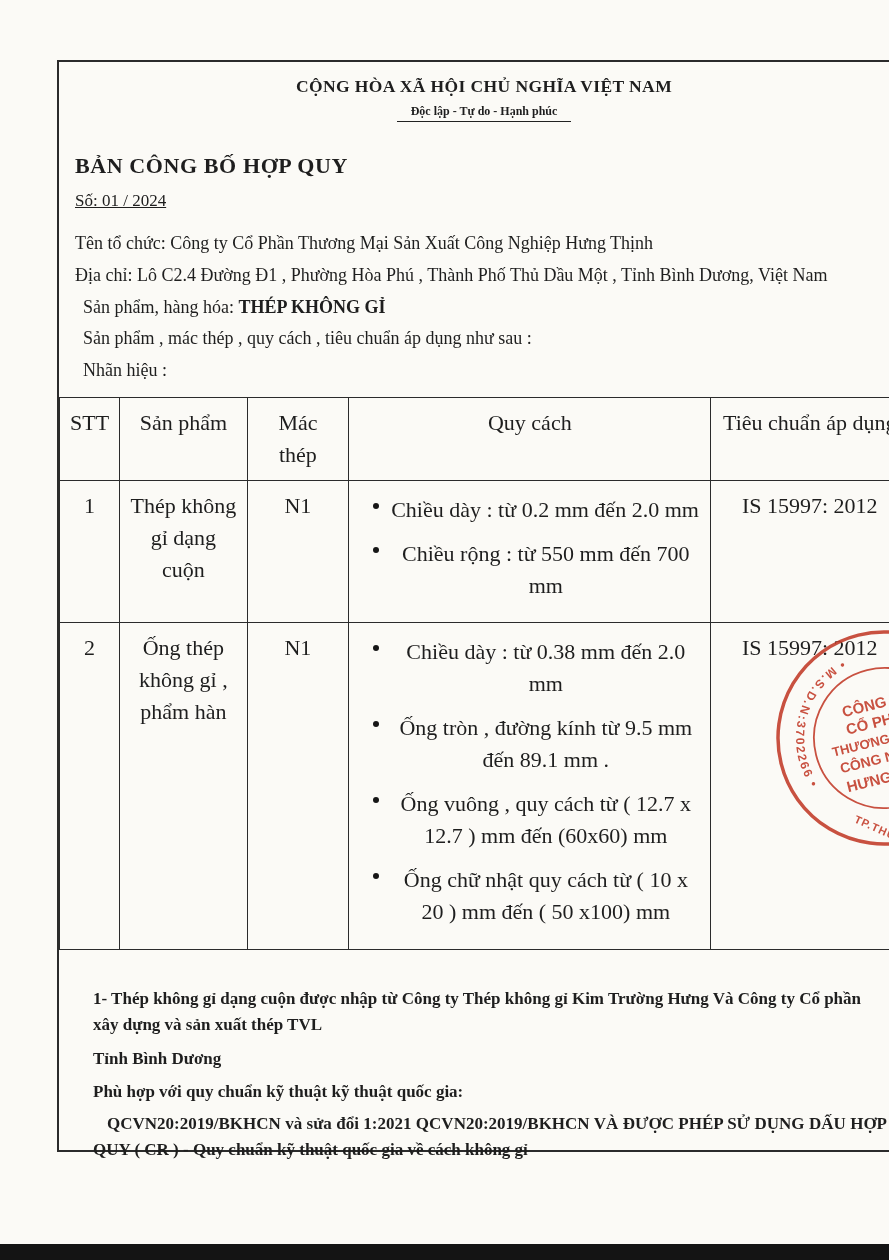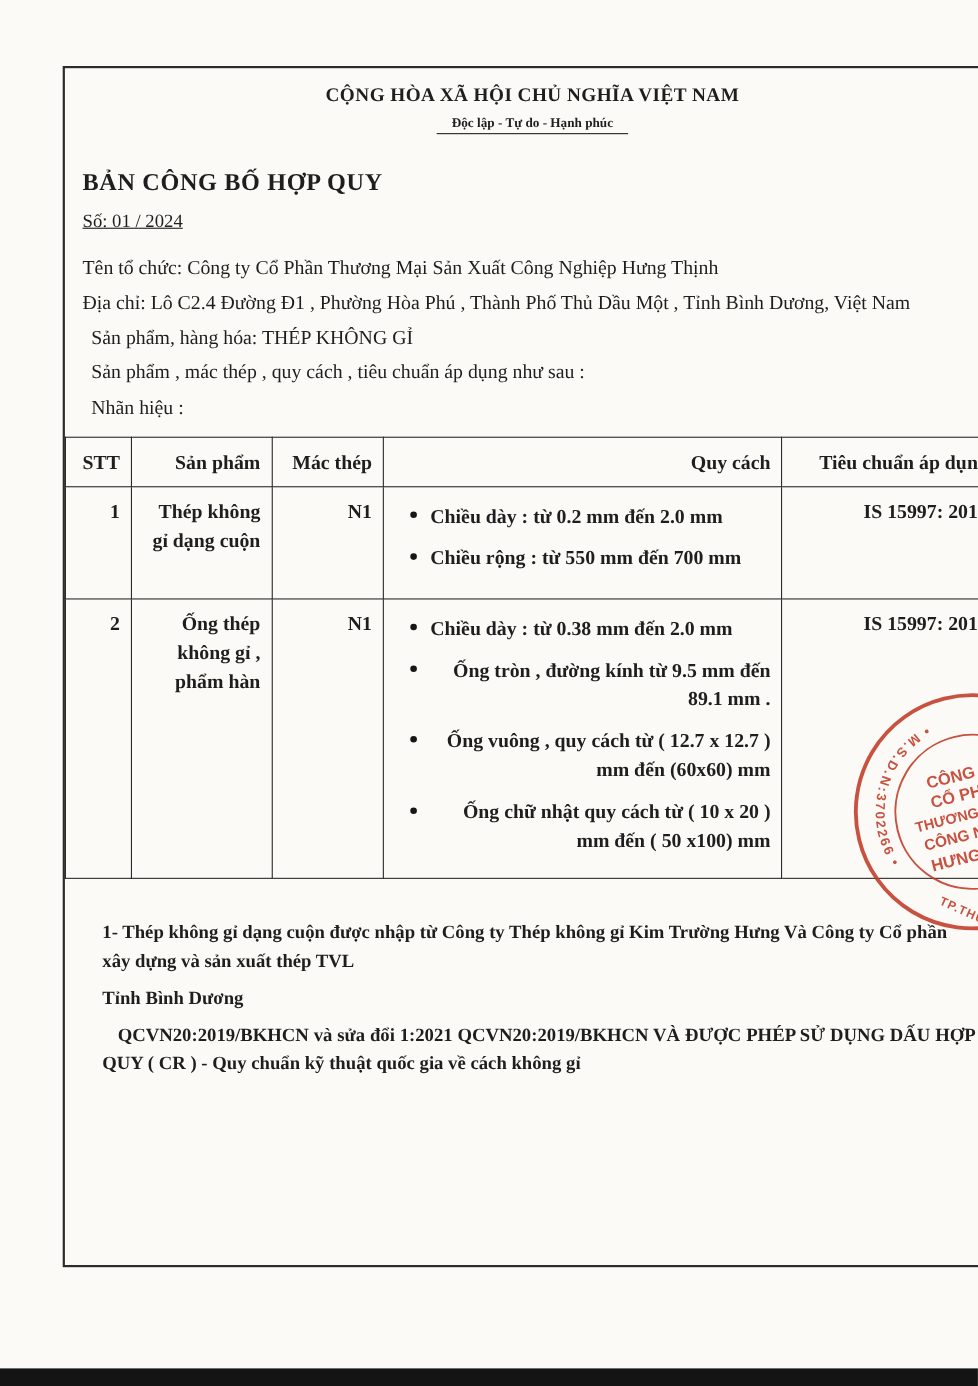--- a/index.html
+++ b/index.html
@@ -19,34 +19,34 @@
     padding: 12px 16px 0 16px;
     background: transparent;
   }
   .nh1 { text-align:center; font-weight:bold; font-size:17.5px; letter-spacing:.4px; margin-top:2px; }
   .nh2 { text-align:center; font-weight:bold; font-size:12px; margin-top:7px; }
   .nh2 span { border-bottom: 1.5px solid #222; padding: 0 14px 3px 14px; }
   .doc-title { font-size:22px; font-weight:bold; letter-spacing:.6px; margin: 34px 0 12px 0; }
   .doc-number { text-align:left; font-size:17px; margin-bottom: 18px; text-decoration: underline; }
   .para { font-size:18px; line-height:1.6; margin: 3px 0; }
   .para.indent { padding-left: 8px; }
-  .bold { font-weight: normal; margin-top: 42px; }
+  .bold { font-weight: bold; margin-top: 42px; }
   table.spec {
     border-collapse: collapse;
     margin-left: -16px; margin-top: 12px;
     width: calc(100% + 32px);
     table-layout: fixed;
   }
   table.spec th, table.spec td {
     border: 1.6px solid #2b2b2b;
-    font-size: 18px;
-    font-weight: bold;
+    font-size: 22px;
+    font-weight: normal;
     padding: 9px 10px;
     vertical-align: top;
-    text-align: right;
+    text-align: center;
     line-height: 1.45;
   }
   th.c-stt { width:55px; } th.c-sp { width:117px; } th.c-mt { width:93px; }
   th.c-qc { width:332px; } th.c-tc { width:181px; }
   td.center, th.c-stt { text-align:center; }
   tr.r1 td { height: 102px; }
   tr.r2 td { height: 228px; }
   td.mt { text-align:center; }
   ul.qc { list-style:none; margin:0; padding:0 0 0 14px; }
   ul.qc li { display:flex; gap:12px; margin: 4px 0 12px 0; }
@@ -144,20 +144,21 @@
           </ul>
         </td>
         <td>IS 15997: 2012</td>
       </tr>
     </tbody>
   </table>
 
   <div class="notes">
     <p class="note1">1-  Thép không gỉ dạng cuộn được nhập từ Công ty Thép không gỉ Kim Trường Hưng Và Công ty Cổ phần xây dựng và sản xuất thép TVL</p>
     <p class="plainline">Tỉnh Bình Dương</p>
+    <p class="plainline">Phù hợp với quy chuẩn kỹ thuật kỹ thuật quốc gia:</p>
     <p class="lastpara">QCVN20:2019/BKHCN  và  sửa  đổi  1:2021  QCVN20:2019/BKHCN  VÀ  ĐƯỢC PHÉP SỬ DỤNG DẤU HỢP QUY ( CR ) -  Quy chuẩn kỹ thuật quốc gia về cách không gỉ</p>
   </div>
 
 </div>
 
 <svg class="stamp" viewBox="0 0 224 224" xmlns="http://www.w3.org/2000/svg">
   <circle cx="112" cy="112" r="106" fill="none" stroke="#c23a28" stroke-width="3.5"></circle>
   <circle cx="112" cy="112" r="70" fill="none" stroke="#c23a28" stroke-width="1.8"></circle>
   <path id="arcL" d="M 112,24 A 88,88 0 1 0 112,200" fill="none"></path>
   <text fill="#c23a28" font-family="Liberation Sans, sans-serif" font-size="12" font-weight="bold" letter-spacing="2">

